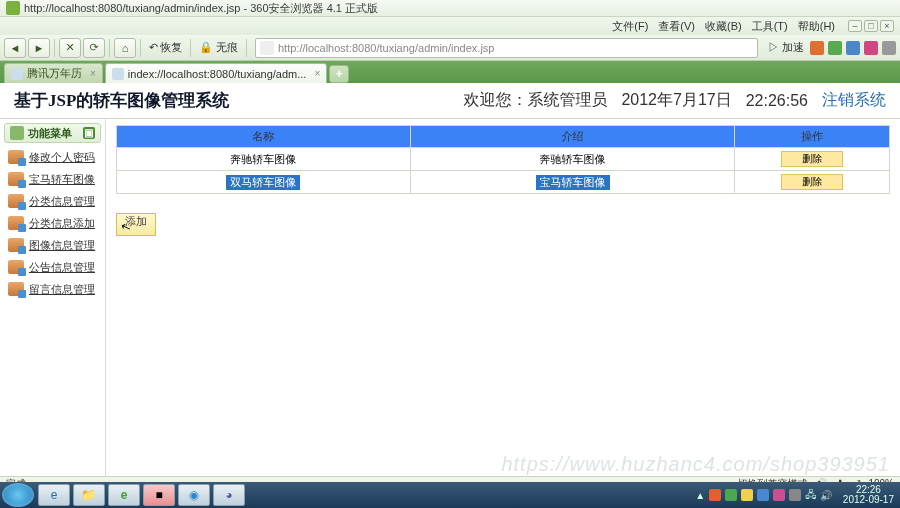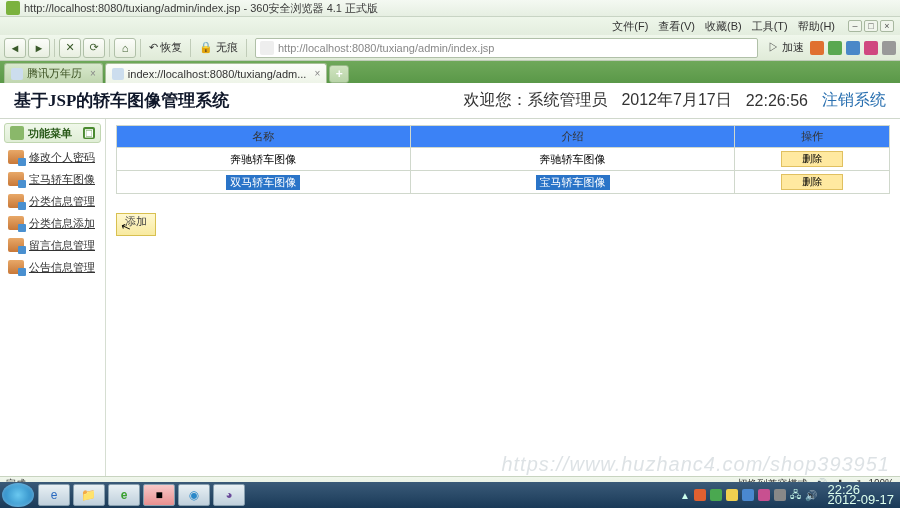--- a/index.html
+++ b/index.html
@@ -80,21 +80,21 @@
   
   .statusbar { position: absolute; left: 0; right: 0; bottom: 18px; height: 14px; background: linear-gradient(#f0f6ec,#e4eedc); border-top: 1px solid #c8d4c0; display: flex; align-items: center; padding: 0 6px; font-size: 10px; color: #333; justify-content: space-between; }
   .statusbar .right { display: flex; align-items: center; gap: 8px; }
 
   
   .taskbar { position: absolute; left: 0; right: 0; bottom: 0; height: 26px; background: linear-gradient(#3a5a78,#1a3a58); display: flex; align-items: center; padding: 0 2px; }
   .start { width: 32px; height: 24px; background: radial-gradient(circle at 50% 50%, #6ac8f0, #1a78b8); border-radius: 50%; margin-right: 4px; box-shadow: inset 0 0 4px #fff6; }
   .task-btn { width: 32px; height: 22px; background: linear-gradient(#e8f0f4,#c0d0dc); border: 1px solid #88a0b0; border-radius: 2px; margin-right: 3px; display: flex; align-items: center; justify-content: center; font-size: 12px; }
   .tray { margin-left: auto; display: flex; align-items: center; gap: 4px; color: #cfe; font-size: 10px; padding-right: 4px; }
   .tray-ico { width: 12px; height: 12px; background: #9cf; border-radius: 2px; }
-  .clock { text-align: left; line-height: 10px; font-size: 13px; color: #dfe; margin-left: 6px; }
+  .clock { text-align: center; line-height: 10px; font-size: 10px; color: #dfe; margin-left: 6px; }
 </style>
 </head>
 <body>
 
 <div class="titlebar">
   <div class="favicon"></div>
   <div class="title-text">http://localhost:8080/tuxiang/admin/index.jsp - 360安全浏览器 4.1 正式版</div>
 </div>
 
 <div class="menubar">
@@ -193,25 +193,29 @@
       <div class="side-item">
           <span class="item-ico"></span>
           <span>分类信息管理</span>
         </div>
       <div class="side-item">
           <span class="item-ico"></span>
           <span>分类信息添加</span>
         </div>
       <div class="side-item">
           <span class="item-ico"></span>
+          <span>图像信息管理</span>
+        </div>
+      <div class="side-item">
+          <span class="item-ico"></span>
+          <span>公告信息管理</span>
+        </div>
+      <div class="side-item">
+          <span class="item-ico"></span>
           <span>留言信息管理</span>
-        </div>
-      <div class="side-item">
-          <span class="item-ico"></span>
-          <span>公告信息管理</span>
         </div>
     </div>
 
     <div class="main">
       <table class="data">
         <colgroup>
             <col class="c-name">
             <col class="c-intro">
             <col class="c-op">
           </colgroup>

